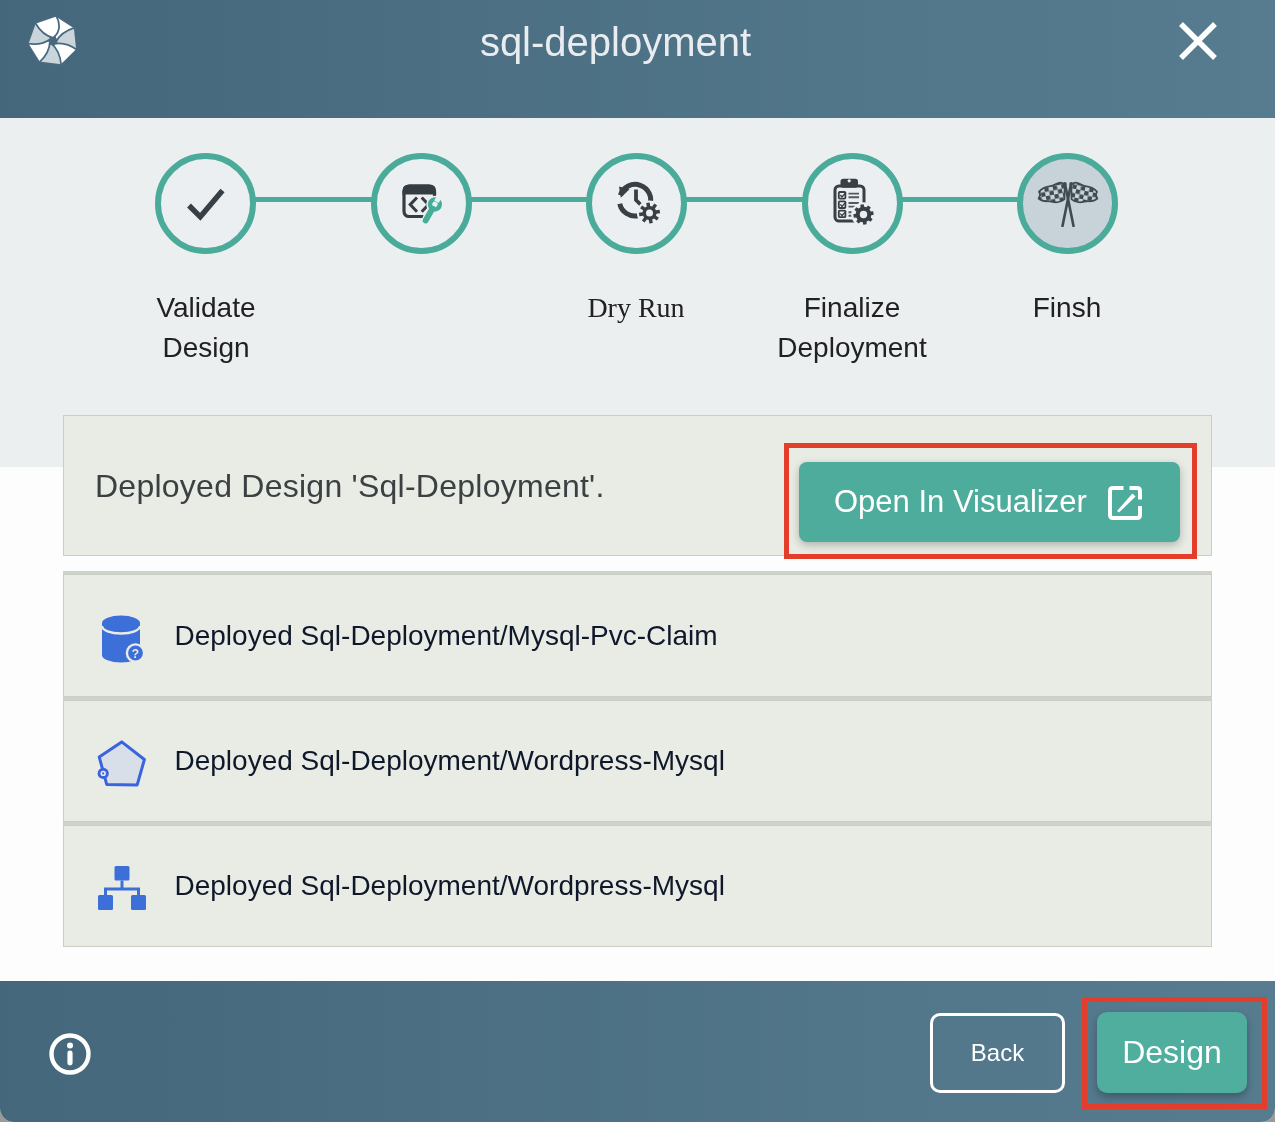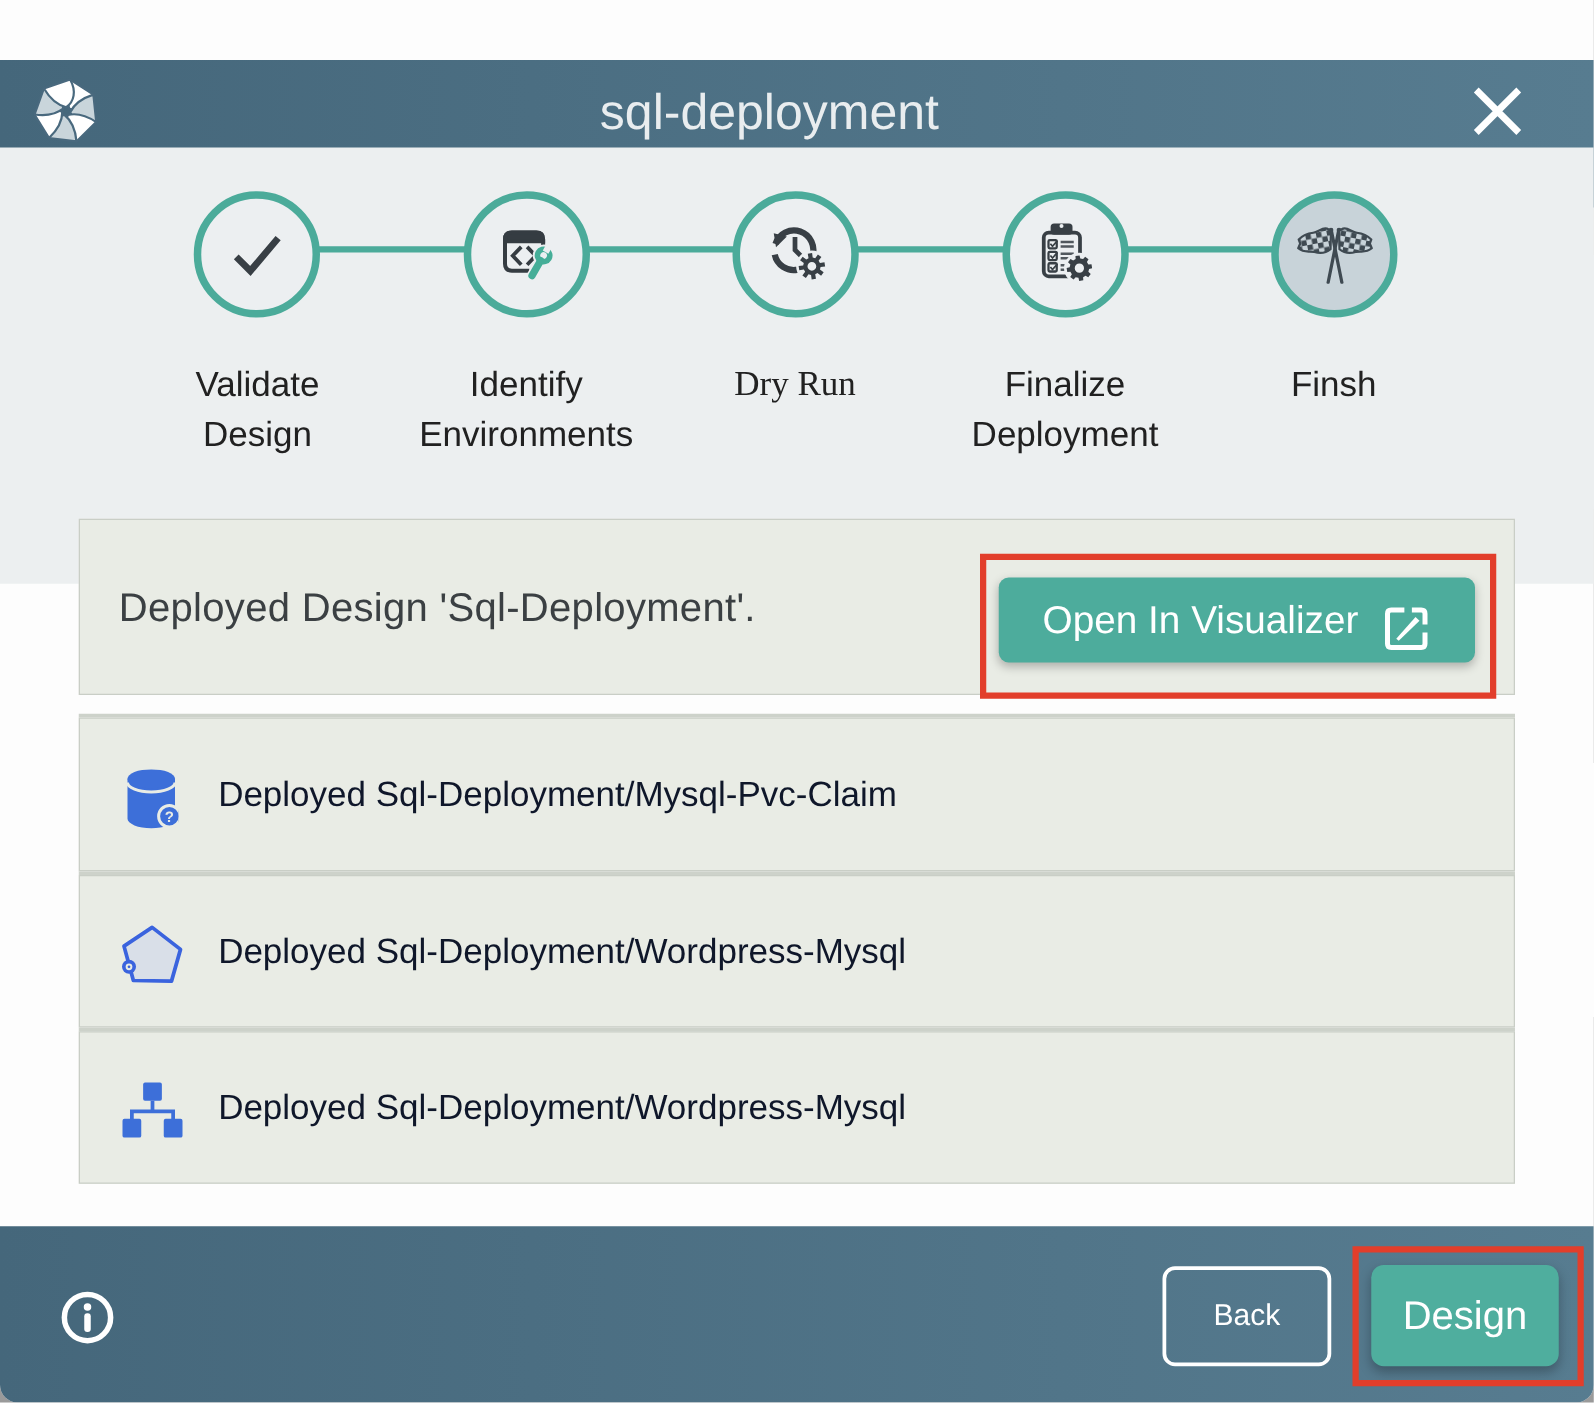--- a/index.html
+++ b/index.html
@@ -1,18 +1,18 @@
 <!DOCTYPE html>
 <html><head>
 <meta charset="utf-8">
 <style>
   html,body{margin:0;padding:0;}
   body{width:1275px;height:1122px;background:#9a9a9a;font-family:"Liberation Sans",sans-serif;overflow:hidden;}
   .modal{position:absolute;left:0;top:0;width:1275px;height:1122px;border-radius:0 0 14px 14px;overflow:hidden;background:#FDFDFD;}
-  .hdr{position:absolute;left:0;top:0;width:1275px;height:118px;background:linear-gradient(90deg,#45677B 0%,#577C90 100%);margin-top:48px;}
+  .hdr{position:absolute;left:0;top:0;width:1275px;height:118px;background:linear-gradient(90deg,#45677B 0%,#577C90 100%);}
   .title{position:absolute;left:-22px;top:20px;width:1275px;text-align:center;font-size:40px;color:#E9EDEF;}
   .steps{position:absolute;left:0;top:118px;width:1275px;height:349px;background:#ECEFF0;}
   .connector{position:absolute;left:206px;top:79px;width:862px;height:5px;background:#4BAB9A;}
   .circ{position:absolute;width:89px;height:89px;border-radius:50%;border:6px solid #4BAB9A;background:#ECEFF1;top:35px;}
   .circ.done{background:#C8D3D9;}
   .circ svg{position:absolute;left:50%;top:50%;transform:translate(-50%,-50%);}
   .slabel{position:absolute;top:170px;width:260px;text-align:center;font-size:28px;line-height:40px;color:#212121;}
   .row{position:absolute;left:63px;width:1149px;background:#E9ECE5;border:1px solid #C9CEC6;box-sizing:border-box;}
   .rowtext{position:absolute;font-size:28px;color:#0f172a;white-space:nowrap;}
   .r1text{position:absolute;left:31px;top:50%;transform:translateY(-50%);font-size:32px;letter-spacing:0.25px;color:#3B4043;white-space:nowrap;}
@@ -116,33 +116,32 @@
           </defs>
           <path d="M31 3 L39.5 45" stroke="#3F4A52" stroke-width="2.6" fill="none" stroke-linecap="round"></path>
           <path d="M37 3 L28.5 45" stroke="#3F4A52" stroke-width="2.6" fill="none" stroke-linecap="round"></path>
           <circle cx="30.8" cy="3" r="1.9" fill="#3F4A52"></circle>
           <circle cx="37.2" cy="3" r="1.9" fill="#3F4A52"></circle>
           <path d="M30.8 3.6 L 27.5 1.9 C 24 0.6, 20.5 4.8, 16.5 5.2 C 12.5 5.6, 9 6.4, 5 10.6 L 6.2 13.8 L 4.6 17.6 C 9.5 21.8, 13.5 19.4, 17.5 20.6 C 21.5 21.8, 26 22, 30.4 18.4 Z" fill="url(#chkL)" stroke="#3F4A52" stroke-width="1.8" stroke-linejoin="round"></path>
           <path d="M37.2 3.6 L 40.5 1.9 C 44 0.6, 47.5 4.8, 51.5 5.2 C 55.5 5.6, 59 6.4, 63 10.6 L 61.8 13.8 L 63.4 17.6 C 58.5 21.8, 54.5 19.4, 50.5 20.6 C 46.5 21.8, 42 22, 37.6 18.4 Z" fill="url(#chkR)" stroke="#3F4A52" stroke-width="1.8" stroke-linejoin="round"></path>
         </svg>
     </div>
     <div class="slabel" style="left:76px;">Validate<br>Design</div>
-    <div class="slabel" style="left:291px;">Identify<br>Environments</div>
     <div class="slabel" style="left:506px;font-family:Liberation Serif, serif;">Dry Run</div>
     <div class="slabel" style="left:722px;">Finalize<br>Deployment</div>
     <div class="slabel" style="left:937px;">Finsh</div>
   </div>
 
   <div style="position:absolute;left:63px;top:571px;width:1149px;height:3px;background:#CDD2CA;"></div>
   <div style="position:absolute;left:63px;top:697px;width:1149px;height:3px;background:#CDD2CA;"></div>
   <div style="position:absolute;left:63px;top:822px;width:1149px;height:3px;background:#CDD2CA;"></div>
   <div class="row" style="top:415px;height:141px;">
     <div class="r1text">Deployed Design 'Sql-Deployment'.</div>
   </div>
-  <div class="greenbtn" style="left:799px;top:462px;width:381px;height:68px;">
+  <div class="greenbtn" style="left:799px;top:462px;width:381px;height:80px;">
     <span style="position:absolute;left:35px;top:50%;transform:translateY(-50%);font-size:31px;white-space:nowrap;">Open In Visualizer</span>
     <svg width="38" height="38" viewBox="0 0 38 38" style="position:absolute;left:307px;top:22px;">
       <path d="M17.5 4 L7 4 Q4 4 4 7 L4 31 Q4 34 7 34 L31 34 Q34 34 34 31 L34 22" fill="none" stroke="#FFFFFF" stroke-width="4"></path>
       <path d="M23.5 4 L31 4 Q34 4 34 7 L34 15.5" fill="none" stroke="#FFFFFF" stroke-width="4"></path>
       <path d="M11 27 L26.4 9.6 L29.6 12.6 L13 28.6 Z" fill="#FFFFFF"></path>
     </svg>
   </div>
   <div class="redbox" style="left:784px;top:443px;width:413px;height:116px;"></div>
 
   <div class="row" style="top:574px;height:123px;">

